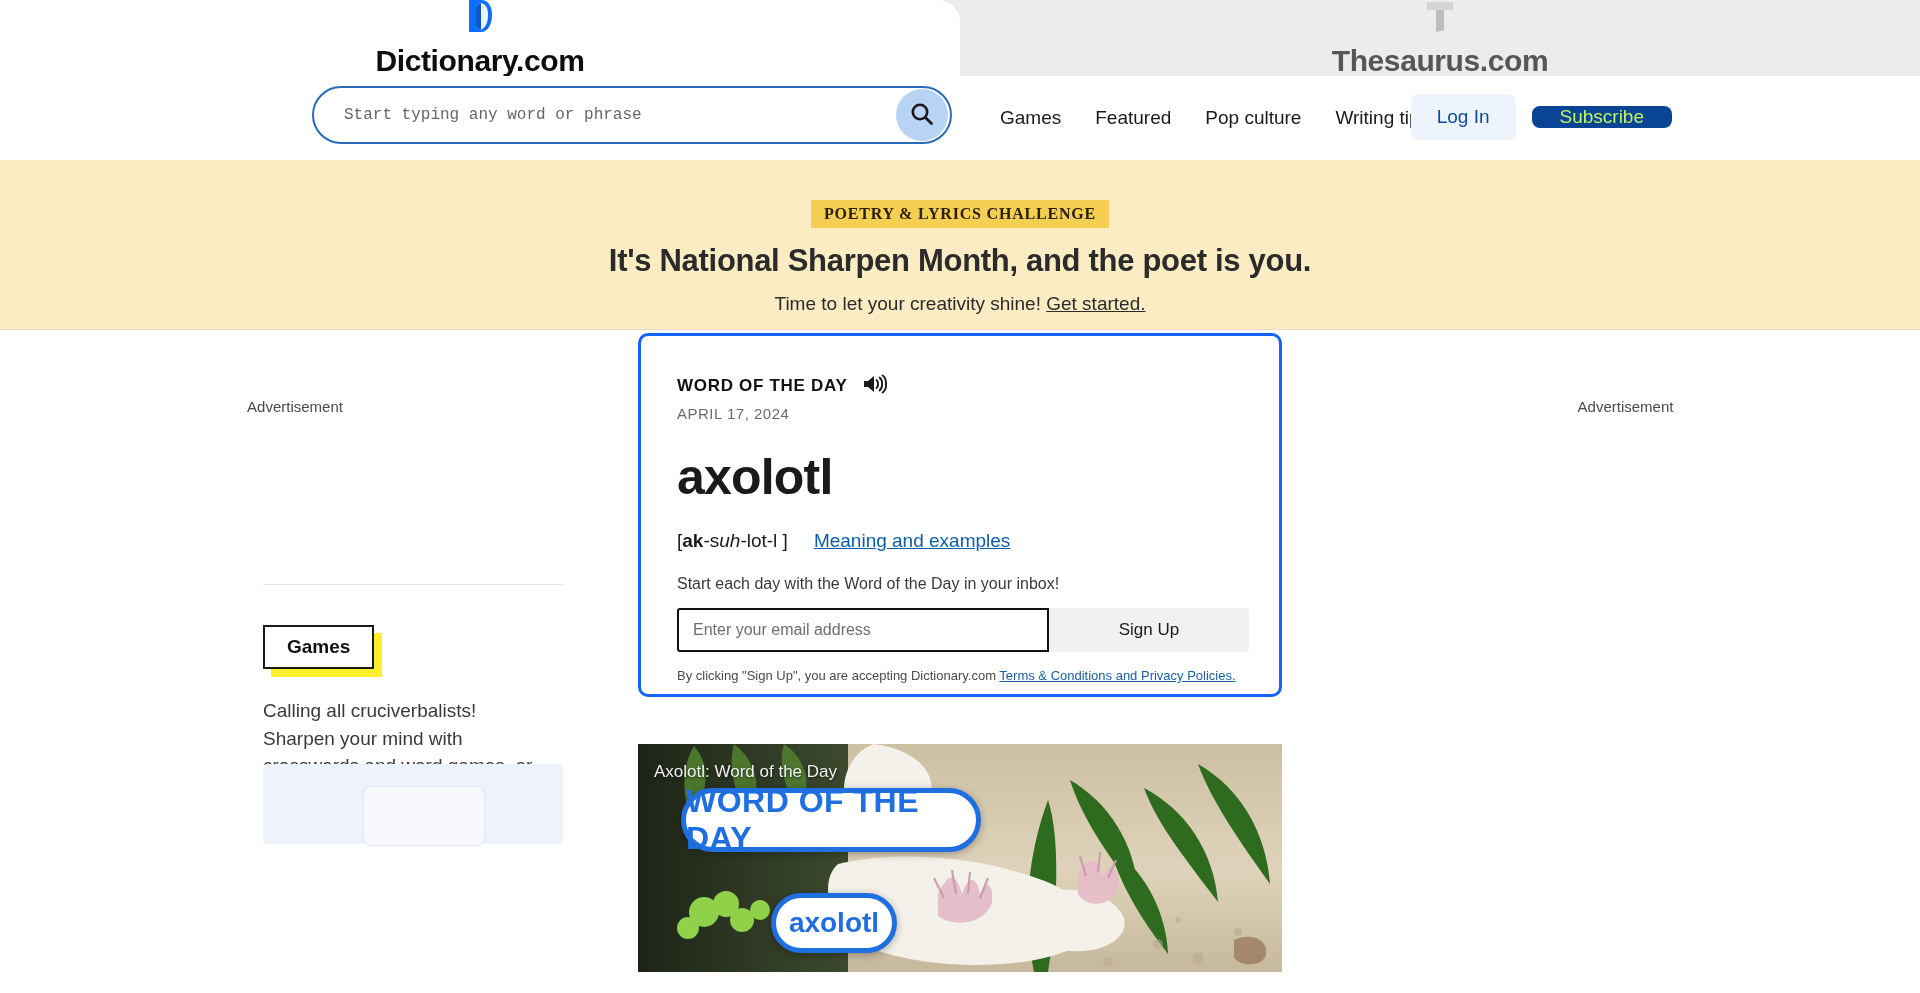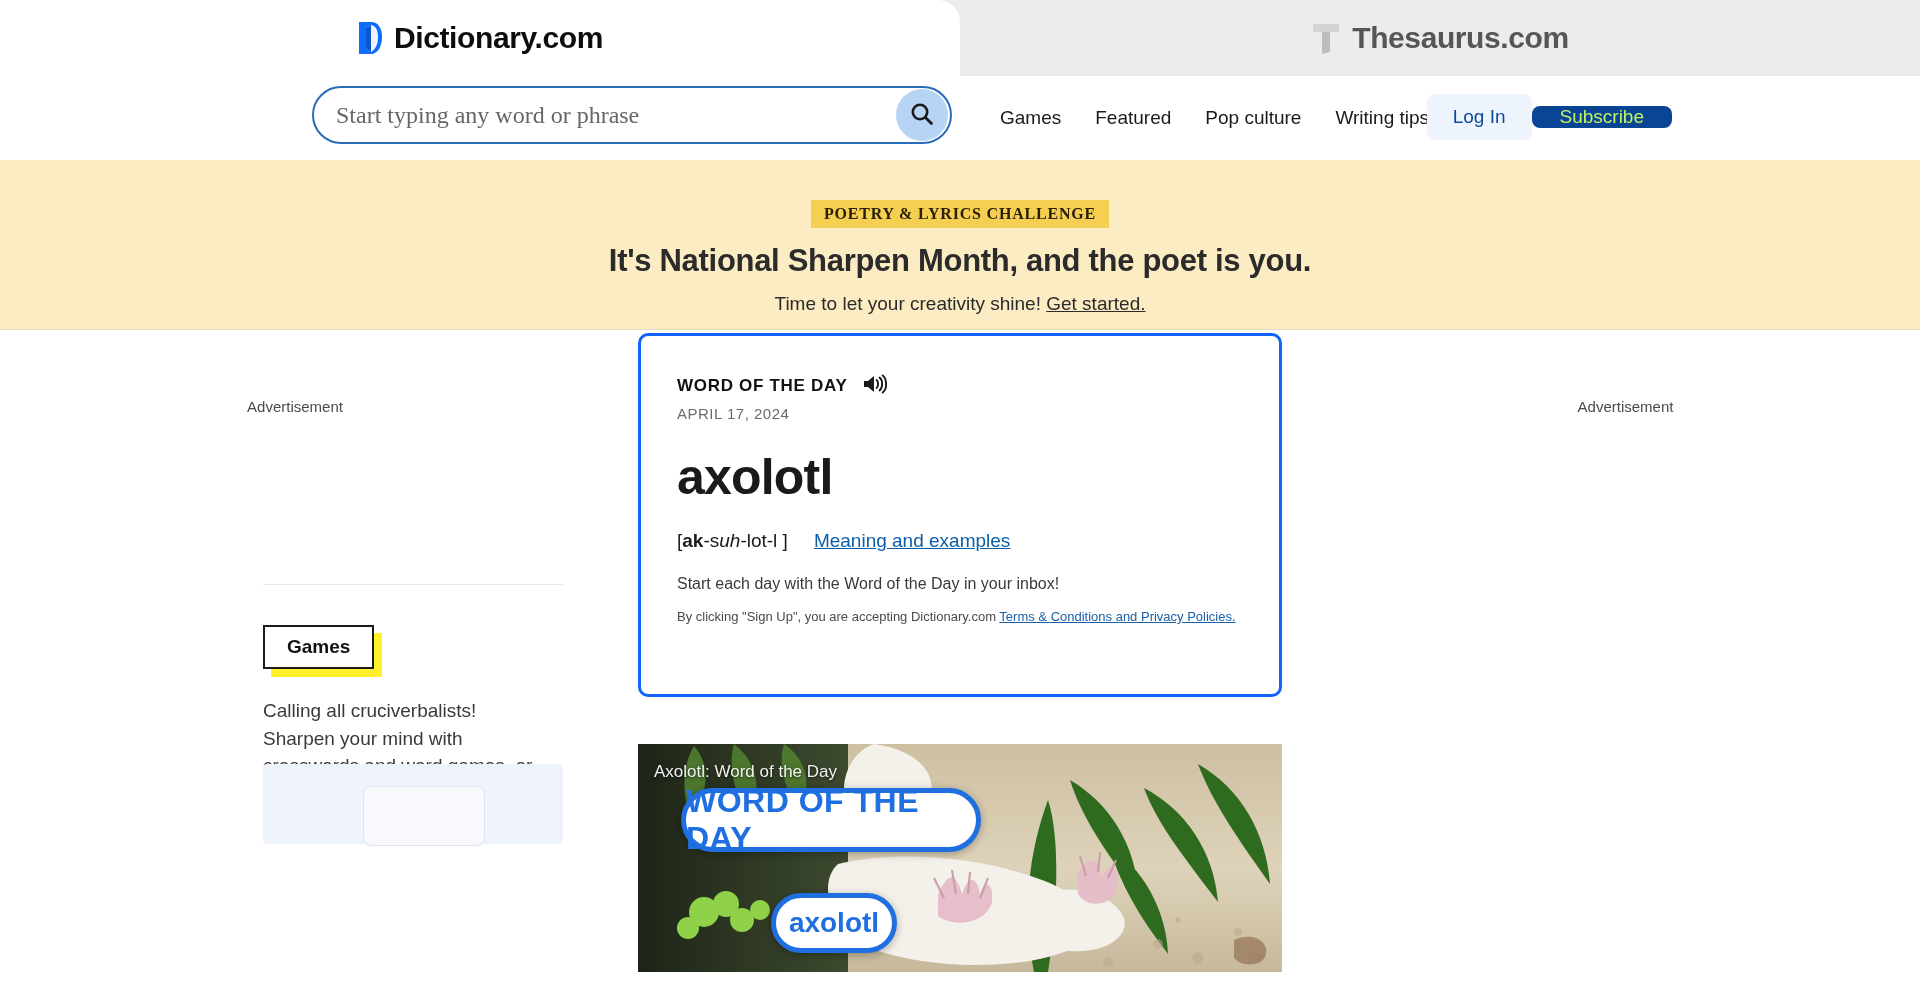--- a/index.html
+++ b/index.html
@@ -16,20 +16,21 @@
     height: 76px;
     background: #ececed;
     display: flex;
     align-items: stretch;
   }
   .tab {
     display: flex; align-items: center; justify-content: center;
     gap: 11px;
     height: 100%;
     cursor: pointer;
+    flex-direction: column;
   }
   .tab-dict {
     width: 960px;
     background: #ffffff;
     border-top-right-radius: 22px;
   }
   .tab-thes {
     flex: 1;
     background: #ececed;
   }
@@ -58,24 +59,25 @@
     width: 640px; height: 58px;
     border: 2px solid #2b6cb8;
     border-radius: 29px;
     background: #fff;
     display: flex; align-items: center;
     padding-left: 22px;
   }
   .searchwrap input {
     flex: 1;
     border: none; outline: none;
-    font-size: 24px;
+    font-size: 16px;
     color: #3c3c3c;
-    font-family: Liberation Serif, serif;
+    font-family: Liberation Mono, monospace;
     background: transparent;
+    margin-left: 8px;
   }
   .searchwrap input::placeholder { color: #666; }
   .search-btn {
     width: 52px; height: 52px;
     margin-right: 2px;
     border-radius: 50%;
     background: #b8d4f5;
     display: flex; align-items: center; justify-content: center;
     cursor: pointer;
     border: none;
@@ -92,21 +94,21 @@
     font-size: 19px;
     color: #1a1a1a;
     text-decoration: none;
     white-space: nowrap;
     cursor: pointer;
   }
 
   .authbtns {
     position: absolute;
     right: 248px; top: 18px;
-    display: flex; align-items: center; 
+    display: flex; align-items: center; gap: 16px;
   }
   .btn-login {
     background: #eef4fc;
     color: #0d4a9c;
     border: none;
     border-radius: 8px;
     font-size: 19px;
     padding: 12px 26px;
     cursor: pointer;
     font-family: "Liberation Sans", sans-serif;
@@ -473,20 +475,24 @@
     <div class="wotd-date">APRIL 17, 2024</div>
     <div class="wotd-word">axolotl</div>
 
     <div class="wotd-pron-row">
       <span class="wotd-pron"><span>[</span><b>ak</b><span>-s</span><i>uh</i><span>-lot-l ]</span></span>
       <a class="wotd-link">Meaning and examples</a>
     </div>
 
     <div class="wotd-promo">Start each day with the Word of the Day in your inbox!</div>
 
+    <div class="signup-row">
+      <input type="text" placeholder="Enter your email address" style="">
+      <button>Sign Up</button>
+    </div>
 
     <div class="terms">
       <span>By clicking "Sign Up", you are accepting Dictionary.com </span><a>Terms &amp; Conditions and Privacy Policies.</a>
     </div>
   </div>
 
   <div class="video">
     <svg width="644" height="228" viewBox="0 0 644 228" xmlns="http://www.w3.org/2000/svg" style="position:absolute;left:0;top:0;">
       <defs>
         <linearGradient id="sand" x1="0" y1="0" x2="0" y2="1">

